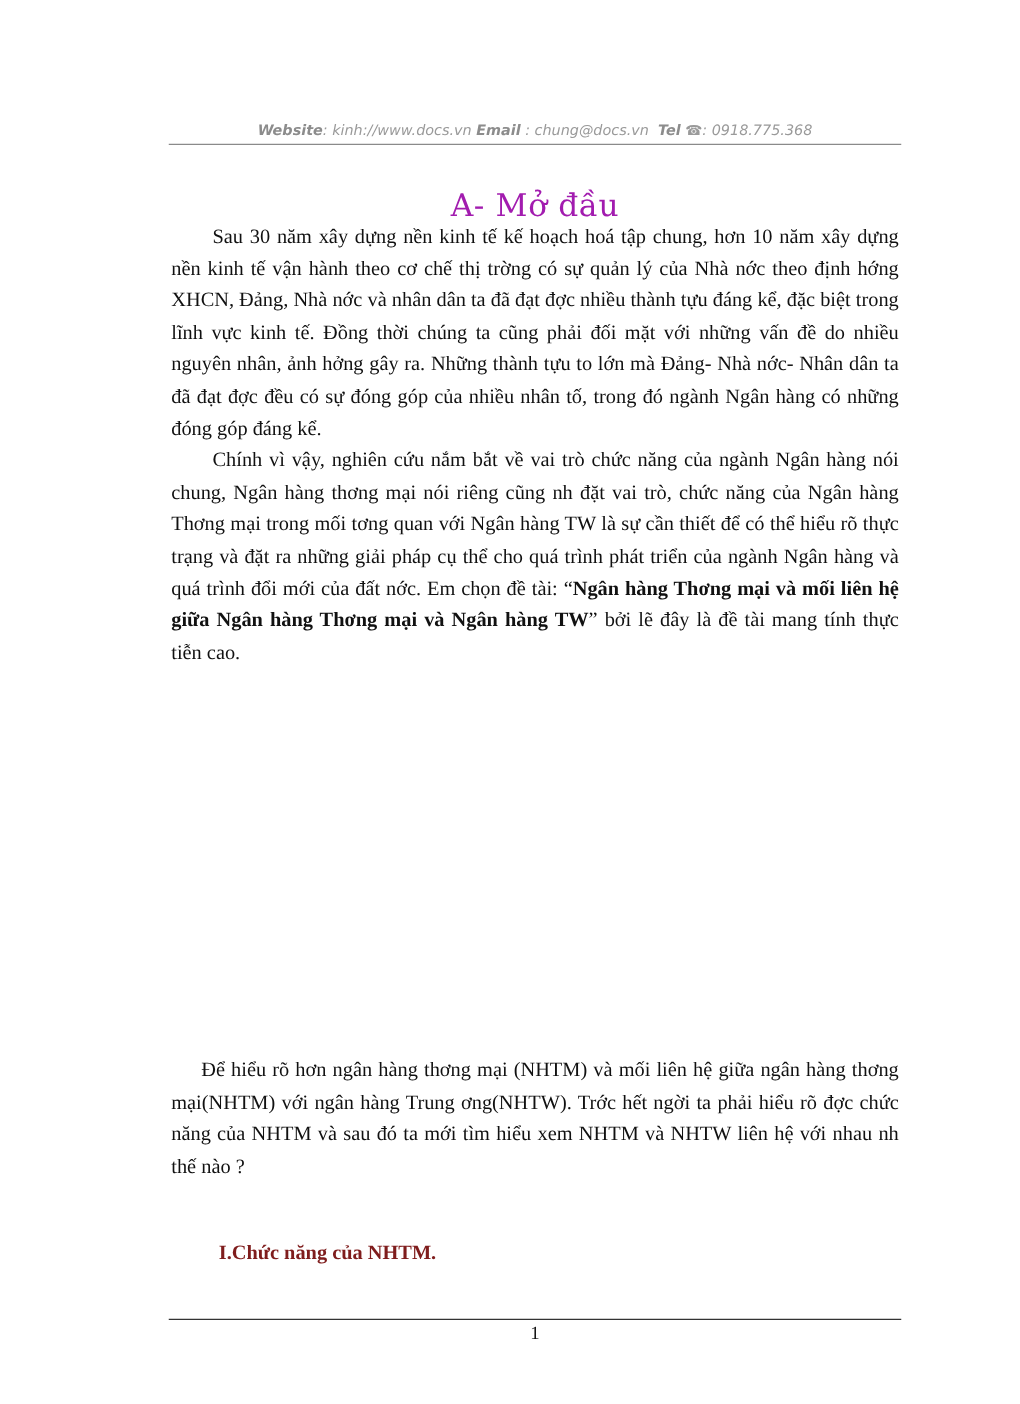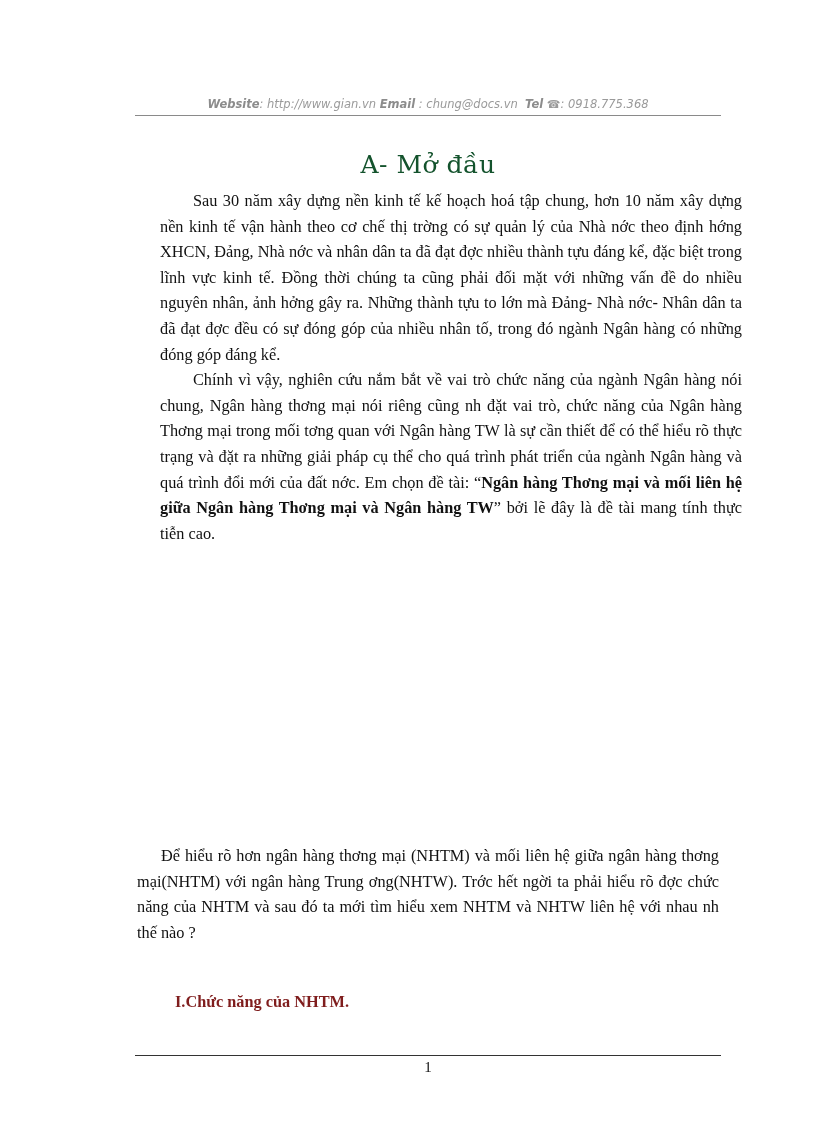--- a/index.html
+++ b/index.html
@@ -7,51 +7,51 @@
   .page { position: absolute; left: 0; top: 0; width: 816px; height: 1123px; background: #fff; }
   .header {
     position: absolute; left: 135px; top: 95px; width: 586px; height: 20px;
     text-align: center; font-family: "DejaVu Sans", sans-serif; font-style: italic;
     font-size: 11.5px; color: #9a9a9a; border-bottom: 1px solid #8a8a8a; line-height: 18px;
   }
   .header b { font-weight: bold; color: #8c8c8c; }
   .header .tel-icon { font-style: normal; font-size: 11px; }
   .title {
     position: absolute; left: 135px; width: 586px; text-align: center;
-    font-family: "DejaVu Serif", serif; font-size: 25px; color: #14532d; letter-spacing: 0.5px;
+    font-family: "DejaVu Serif", serif; font-size: 25px; color: #a21caf; letter-spacing: 0.5px;
   }
   .title-a { top: 150px; }
   .title-b { top: 852px; }
   .body {
     position: absolute; left: 137px; width: 582px;
     font-family: "Liberation Serif", serif; font-size: 16.3px; color: #111;
     line-height: 25.6px; text-align: justify;
   }
   .body p { margin: 0; text-indent: 33px; }
-  .body-a { top: 188px; margin-left: 23px; }
+  .body-a { top: 176px; }
   .body-b { top: 843px; }
   .body-b p { text-indent: 24px; }
   .strong { font-weight: bold; }
   .section-heading {
     position: absolute; left: 175px; top: 992px;
     font-family: "Liberation Serif", serif; font-size: 16.3px; font-weight: bold; color: #7f1d1d;
   }
   .footer-line { position: absolute; left: 135px; top: 1055px; width: 586px; border-top: 1px solid #333; }
   .page-number {
     position: absolute; left: 135px; top: 1059px; width: 586px; text-align: center;
     font-family: "Liberation Serif", serif; font-size: 15px; color: #111;
   }
 </style>
 </head>
 <body>
 
 <div class="page">
 
   <div class="header">
-    <b>Website</b><span>: http://www.gian.vn</span>
+    <b>Website</b><span>: kinh://www.docs.vn</span>
     <b>Email</b>
     <span>: chung@docs.vn</span>
     &nbsp;<b>Tel</b>
     <span class="tel-icon">☎</span><span>: 0918.775.368</span>
   </div>
 
   <div class="title title-a">A- Mở đầu</div>
 
   <div class="body body-a">
     <p>Sau 30 năm xây dựng nền kinh tế kế hoạch hoá tập chung, hơn 10 năm xây dựng nền kinh tế vận hành theo cơ chế thị trờng  có sự quản lý của Nhà nớc  theo định hớng  XHCN, Đảng, Nhà nớc  và nhân dân ta đã đạt đợc nhiều thành tựu đáng kể, đặc biệt trong lĩnh vực kinh tế. Đồng thời chúng ta cũng phải đối mặt với những vấn đề do nhiều nguyên nhân, ảnh hởng  gây ra. Những thành tựu to lớn mà Đảng- Nhà nớc-  Nhân dân ta đã đạt đợc đều có sự đóng góp của nhiều nhân tố, trong đó ngành Ngân hàng có những đóng góp đáng kể.</p>

